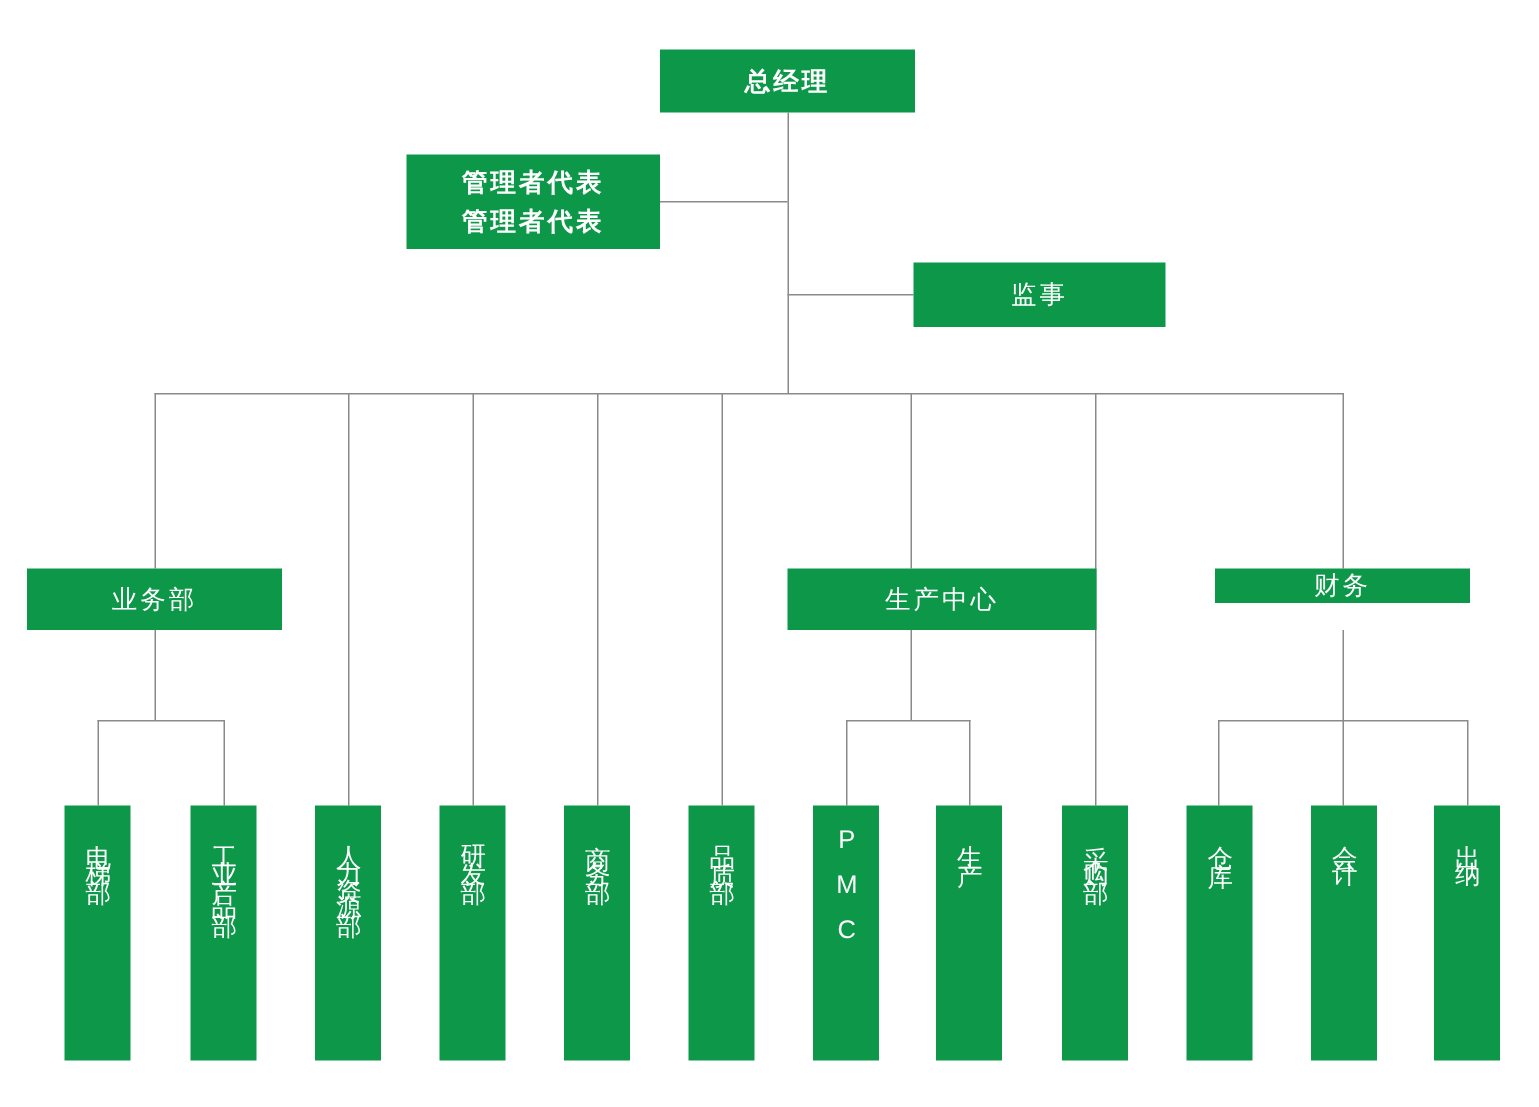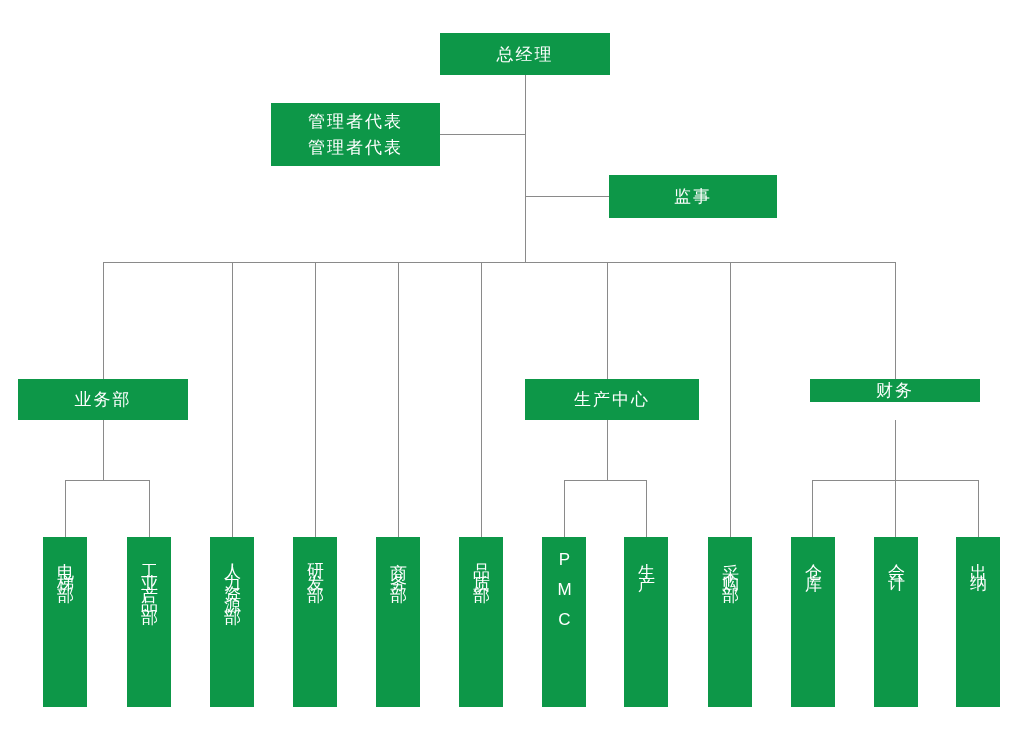--- a/index.html
+++ b/index.html
@@ -20,20 +20,21 @@
     justify-content: center;
     font-size: 17px;
     letter-spacing: 2px;
     box-sizing: border-box;
     text-align: center;
   }
   .box.two-line {
     flex-direction: column;
     line-height: 26px;
     letter-spacing: 2px;
+    font-weight: bold;
   }
   .vbox {
     position: absolute;
     background: #0d9748;
     color: #ffffff;
     width: 44px;
     height: 170px;
     display: flex;
     justify-content: center;
     align-items: flex-start;
@@ -82,32 +83,32 @@
   <div class="hline" style="left:564px; top:480px; width:83px;"></div>
   <div class="vline" style="left:564px; top:480px; height:57px;"></div>
   <div class="vline" style="left:646px; top:480px; height:57px;"></div>
 
   <div class="vline" style="left:895px; top:420px; height:60px;"></div>
   <div class="hline" style="left:812px; top:480px; width:166px;"></div>
   <div class="vline" style="left:812px; top:480px; height:57px;"></div>
   <div class="vline" style="left:895px; top:480px; height:57px;"></div>
   <div class="vline" style="left:978px; top:480px; height:57px;"></div>
 
-  <div class="box" style="left:440px; top:33px; width:170px; height:42px;">总经理</div>
+  <div class="box" style="left:440px; top:33px; width:170px; height:42px;font-weight:bold;">总经理</div>
 
   <div class="box two-line" style="left:271px; top:103px; width:169px; height:63px;">
     <span>管理者代表</span>
     <span>管理者代表</span>
   </div>
 
   <div class="box" style="left:18px; top:379px; width:170px; height:41px;">业务部</div>
 
   <div class="box" style="left:609px; top:175px; width:168px; height:43px;">监事</div>
 
-  <div class="box" style="left:525px; top:379px; width:174px; height:41px;">生产中心</div>
+  <div class="box" style="left:525px; top:379px; width:206px; height:41px;">生产中心</div>
 
   <div class="box" style="left:810px; top:379px; width:170px; height:23px;">财务</div>
 
   <div class="vbox" style="left:43px; top:537px;">
     <span class="vtext">电梯部</span>
   </div>
   <div class="vbox" style="left:127px; top:537px;">
     <span class="vtext">工业产品部</span>
   </div>
   <div class="vbox" style="left:210px; top:537px;">

